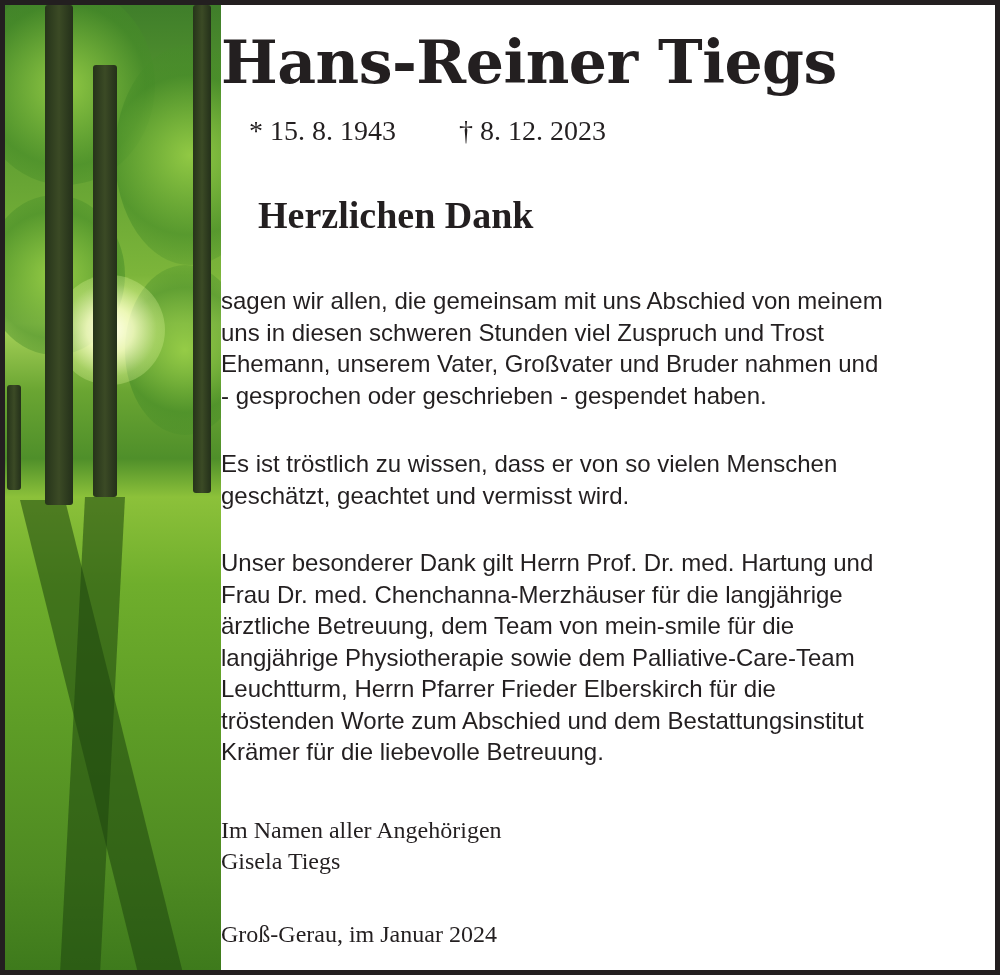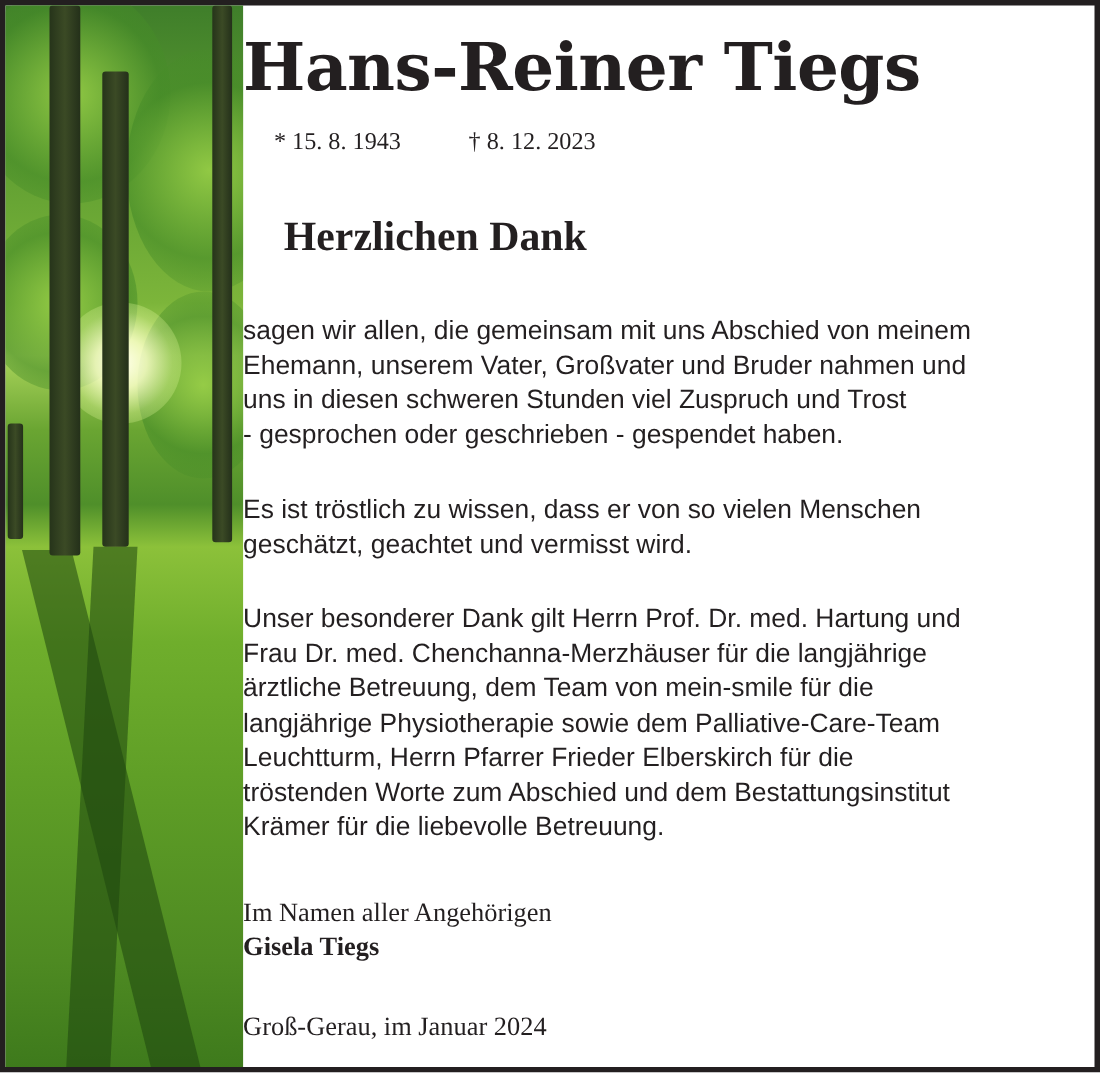--- a/index.html
+++ b/index.html
@@ -20,30 +20,30 @@
   .shadow { position: absolute; background: rgba(30,70,15,0.55); transform-origin: top center; }
   .foliage {
     position: absolute; border-radius: 50%;
     background: radial-gradient(circle, rgba(150,205,70,0.9) 0%, rgba(70,140,40,0.6) 60%, rgba(60,120,30,0) 100%);
   }
   .content {
     position: absolute; left: 216px; top: 0; width: 779px; height: 965px;
     font-family: "DejaVu Serif", "Liberation Serif", serif; color: #231f20; 
   }
   .name { position: absolute; left: 0; width: 779px; top: 22px; font-size: 60px; font-weight: bold; letter-spacing: -0.5px; }
-  .dates { position: absolute; left: 0; width: 711px; top: 110px; font-size: 22px; font-family: "Liberation Serif", serif; }
+  .dates { position: absolute; left: 0; width: 711px; top: 110px; font-size: 28px; font-family: "Liberation Serif", serif; }
   .dates span { display: inline-block; margin: 0 28px; }
   .thanks { position: absolute; left: 0; width: 779px; top: 188px; font-size: 38px; font-weight: bold; font-family: "Liberation Serif", serif; margin-left: 37px; }
   .para { position: absolute; left: 0; width: 779px; font-family: Liberation Sans, sans-serif; font-size: 24px; line-height: 31.5px; }
   .para div { white-space: nowrap; }
   .p1 { top: 280px; }
   .p2 { top: 443px; }
   .p3 { top: 542px; }
   .sig { position: absolute; left: 0; width: 779px; top: 810px; font-family: "Liberation Serif", serif; font-size: 24px; line-height: 31px; }
-  .sig .bold { font-weight: bold; }
+  .sig .bold { font-weight: normal; }
   .place { position: absolute; left: 0; width: 779px; top: 916px; font-family: "Liberation Serif", serif; font-size: 24px; }
 </style>
 </head>
 <body>
 
 <div class="frame">
   <div class="photo">
     <div class="foliage" style="left:-30px;top:-20px;width:180px;height:200px;"></div>
     <div class="foliage" style="left:110px;top:40px;width:150px;height:220px;"></div>
     <div class="foliage" style="left:-20px;top:190px;width:140px;height:160px;"></div>
@@ -60,22 +60,22 @@
   <div class="content">
     <div class="name">Hans-Reiner Tiegs</div>
     <div class="dates">
       <span>* 15. 8. 1943</span>
       <span>† 8. 12. 2023</span>
     </div>
     <div class="thanks">Herzlichen Dank</div>
 
     <div class="para p1">
       <div>sagen wir allen, die gemeinsam mit uns Abschied von meinem</div>
+      <div>uns in diesen schweren Stunden viel Zuspruch und Trost</div>
       <div>Ehemann, unserem Vater, Großvater und Bruder nahmen und</div>
-      <div>uns in diesen schweren Stunden viel Zuspruch und Trost</div>
       <div>- gesprochen oder geschrieben - gespendet haben.</div>
     </div>
 
     <div class="para p2">
       <div>Es ist tröstlich zu wissen, dass er von so vielen Menschen</div>
       <div>geschätzt, geachtet und vermisst wird.</div>
     </div>
 
     <div class="para p3">
       <div>Unser besonderer Dank gilt Herrn Prof. Dr. med. Hartung und</div>

